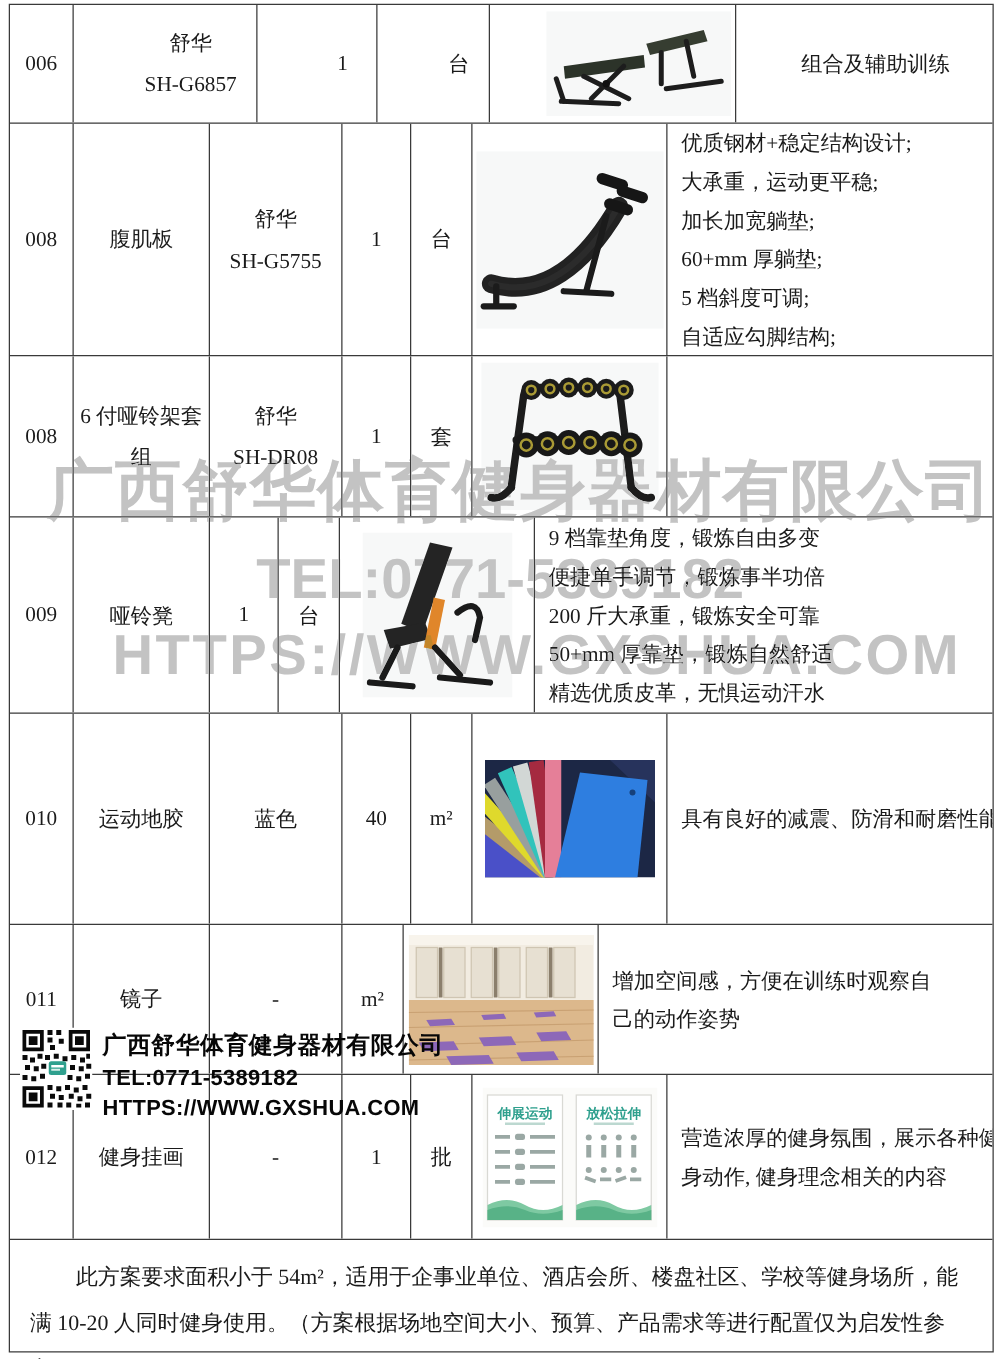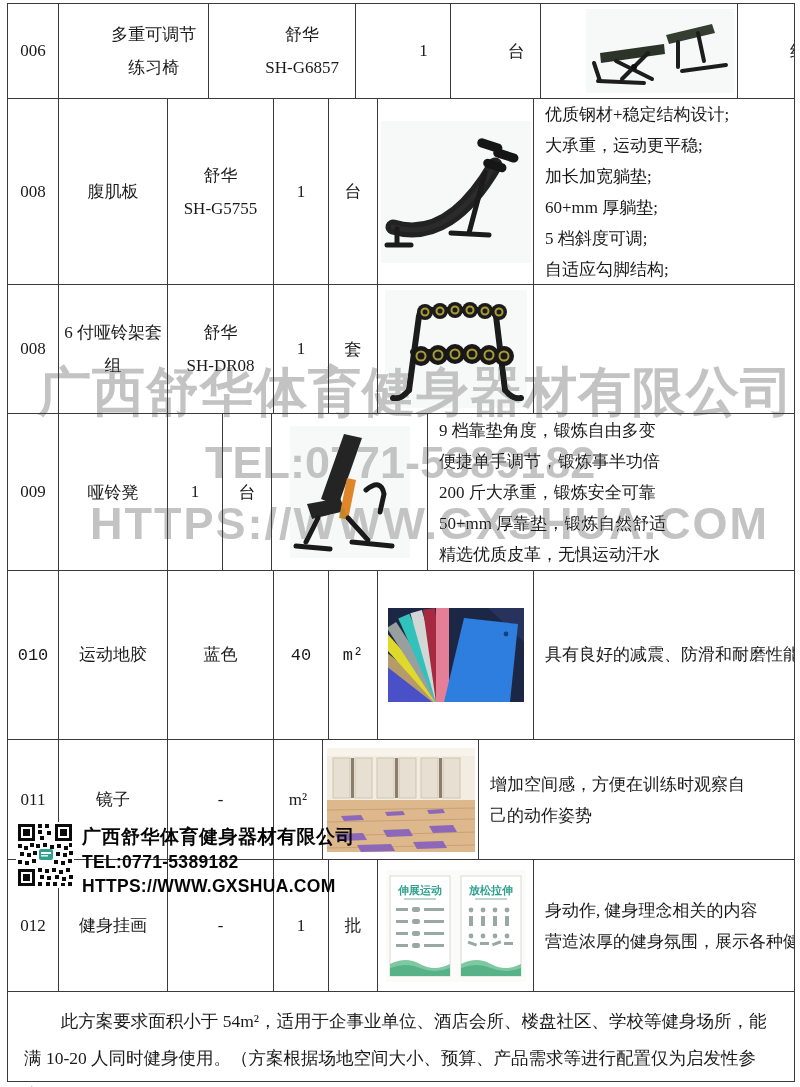--- a/index.html
+++ b/index.html
@@ -40,24 +40,20 @@
 </style>
 </head>
 <body>
 
 <div class="sheet">
 
   <div class="tbl">
     <div id="table-body">
         <div class="row" style="height: 94px; gap: 41px;">
     <div class="cell c-id">006</div>
-    <div class="cell c-name">
-            <div class="ln">多重可调节</div>
-            <div class="ln">练习椅</div>
-          </div>
     <div class="cell c-brand">
             <div class="ln">舒华</div>
             <div class="ln">SH-G6857</div>
           </div>
     <div class="cell c-qty">1</div>
     <div class="cell c-unit">台</div>
     <div class="cell c-img">
             <svg width="148" height="84" viewBox="0 0 148 84">
     <rect width="148" height="84" fill="#f7f8f8"></rect>
     <polygon points="14,44 78,35 79,45 15,54" fill="#2c3329"></polygon>
@@ -197,21 +193,21 @@
   </svg>
           </div>
     <div class="cell c-desc">
             <div class="ln">9 档靠垫角度，锻炼自由多变</div>
             <div class="ln">便捷单手调节，锻炼事半功倍</div>
             <div class="ln">200 斤大承重，锻炼安全可靠</div>
             <div class="ln">50+mm 厚靠垫，锻炼自然舒适</div>
             <div class="ln">精选优质皮革，无惧运动汗水</div>
           </div>
   </div>
-        <div class="row" style="height: 168px; font-family: Liberation Mono, monospace;">
+        <div class="row" style="height: 168px;">
     <div class="cell c-id">010</div>
     <div class="cell c-name">
             <div class="ln">运动地胶</div>
           </div>
     <div class="cell c-brand">
             <div class="ln">蓝色</div>
           </div>
     <div class="cell c-qty">40</div>
     <div class="cell c-unit">m²</div>
     <div class="cell c-img">
@@ -337,22 +333,22 @@
                   <rect x="118" y="72" width="9" height="3"></rect>
       </g>
       <path d="M4 94 Q20 86 34 94 T64 94 L64 106 L4 106 Z" fill="#7ec9a2"></path>
       <path d="M4 98 Q20 92 34 98 T64 98 L64 106 L4 106 Z" fill="#58b287"></path>
       <path d="M75 94 Q91 86 105 94 T135 94 L135 106 L75 106 Z" fill="#7ec9a2"></path>
       <path d="M75 98 Q91 92 105 98 T135 98 L135 106 L75 106 Z" fill="#58b287"></path>
     </g>
   </svg>
           </div>
     <div class="cell c-desc">
+            <div class="ln">营造浓厚的健身氛围，展示各种健</div>
             <div class="ln">身动作, 健身理念相关的内容</div>
-            <div class="ln">营造浓厚的健身氛围，展示各种健</div>
           </div>
   </div>
       </div>
     <div class="footer-row">此方案要求面积小于 54m²，适用于企事业单位、酒店会所、楼盘社区、学校等健身场所，能满 10-20 人同时健身使用。（方案根据场地空间大小、预算、产品需求等进行配置仅为启发性参考）</div>
   </div>
 
   <div class="wm wm-company">广西舒华体育健身器材有限公司</div>
   <div class="wm wm-tel">TEL:0771-5389182</div>
   <div class="wm wm-site">HTTPS://WWW.GXSHUA.COM</div>
 

